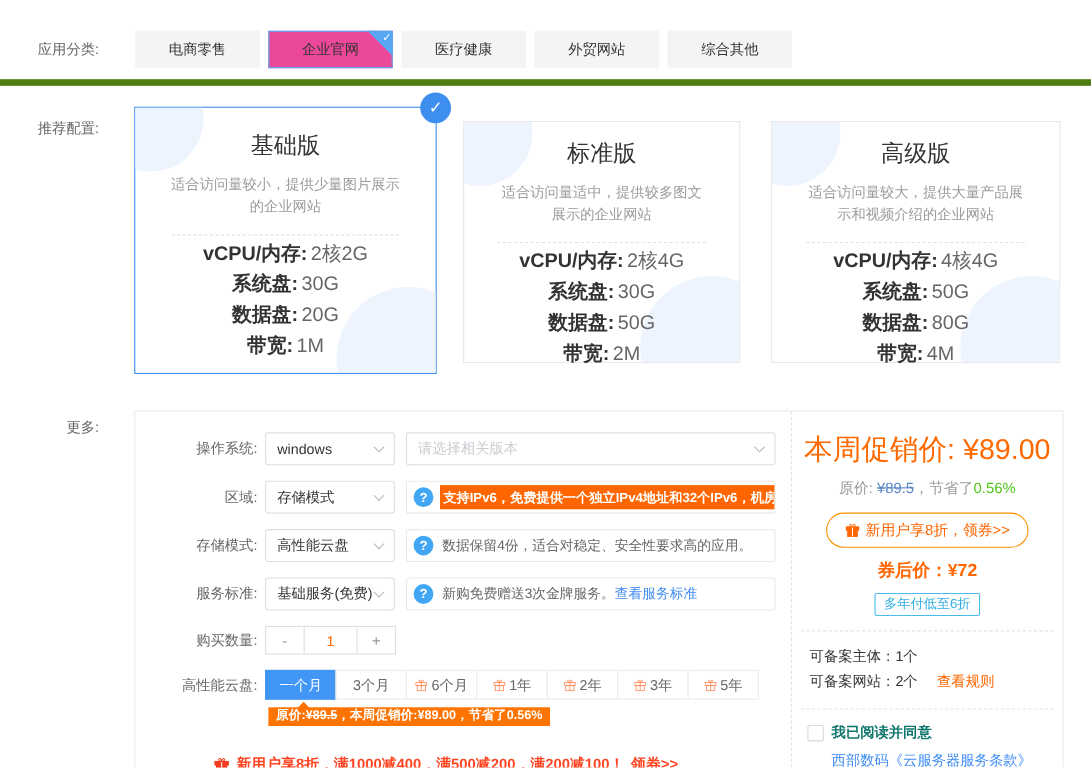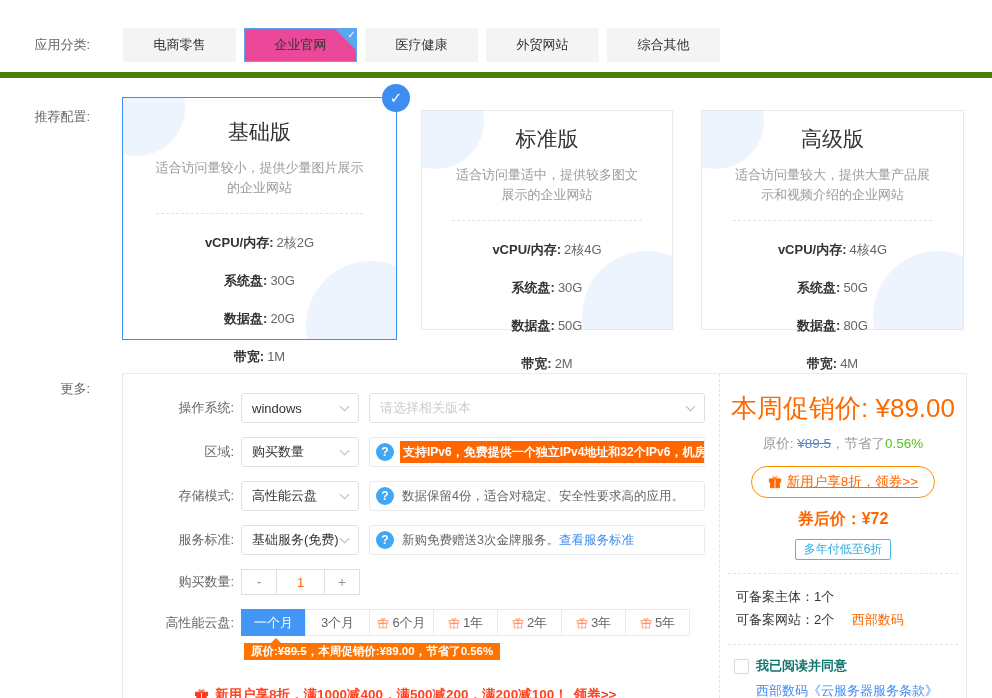--- a/index.html
+++ b/index.html
@@ -30,21 +30,21 @@
   .blob-tl { width:96px; height:96px; top:-38px; left:-34px; }
   .blob-br { width:130px; height:130px; bottom:-52px; right:-40px; }
   .card-0 { width:275px; height:243px; border:1.5px solid #3e8ef0; padding-top:20px; }
   .card-1, .card-2 { margin-top:13px; padding-top:14px; height:220px; }
   .card-1 { width:252px; margin-left:24px; }
   .card-2 { width:263px; margin-left:28px; }
   .card-inner { position:relative; }
   .plan-name { font-size:21px; color:#333; }
   .plan-desc { font-size:13px; color:#9b9b9b; line-height:20px; padding:0 30px; margin-top:12px; }
   .card-divider { border:0; border-top:1px dashed #e3e3e3; width:76%; margin:15px auto 4px; }
-  .spec-line { margin-top:20px; font-size:13px; }
+  .spec-line { margin-top:4px; font-size:18px; }
   .spec-k { font-weight:bold; color:#333; }
   .spec-v { color:#666; margin-left:3px; }
   .card-check { position:absolute; top:-14px; right:-14px; width:28px; height:28px; border-radius:50%;
                 background:#3e8ef0; color:#fff; font-size:15px; display:flex; align-items:center; justify-content:center; }
 
   
   .sec-more { margin-top:33px; }
   .sec-more .sec-label { margin-top:7px; }
   .config-box { margin-left:32px; width:845px; height:336px; border:1px solid #ececec; display:flex;padding-left:28px; }
   .form-col { width:568px; padding-top:19px; }
@@ -91,21 +91,21 @@
   .promo-line .gift { color:#f43b1e; }
   .promo-link { color:#ff4422; cursor:pointer; }
 
   
   .price-col { flex:1; border-left:1px dashed #e3e3e3; padding-top:17px; text-align:center; }
   .big-price { font-size:26px; color:#ff6a00; white-space:nowrap; }
   .orig-line { margin-top:9px; font-size:13.5px; color:#999; }
   .orig-price { color:#5b87c5; text-decoration:line-through; }
   .save-pct { color:#52c41a; }
   .coupon-pill { display:inline-flex; align-items:center; gap:5px; margin-top:13px; border:1px solid #ff9100;
-                 border-radius:16px; padding:6px 16px; color:#f60; font-size:13.5px; cursor:pointer; background:#fff;text-decoration:underline; }
+                 border-radius:16px; padding:6px 16px; color:#f60; font-size:13.5px; cursor:pointer; background:#fff; }
   .coupon-pill .gift { color:#f60; }
   .after-coupon { margin-top:11px; font-size:16px; font-weight:bold; color:#f60; }
   .multi-year { display:inline-block; margin-top:9px; border:1px solid #49bbe8; color:#31aedd; font-size:12px;
                 padding:1px 8px; border-radius:2px; background:#fdfeff; }
   .dash-hr { border:0; border-top:1px dashed #e3e3e3; margin:13px 8px 0 8px; }
   .record-rows { text-align:left; padding-left:16px; margin-top:11px; font-size:13px; color:#333; line-height:23px; }
   .rules-link { color:#f60; margin-left:14px; cursor:pointer; }
   .agree-row { display:flex; align-items:center; text-align:left; padding-left:14px; margin-top:12px; }
   .checkbox { width:15px; height:15px; border:1px solid #d9d9d9; border-radius:2px; background:#fff; cursor:pointer; flex:none; }
   .agree-text { margin-left:7px; font-size:13px; color:#0f766e;font-weight:bold; }
@@ -242,21 +242,21 @@
           </div>
           <div class="select select-lg">
             <span class="placeholder">请选择相关版本</span>
             <span class="chev"></span>
           </div>
         </div>
 
         <div class="frow">
           <div class="frow-label">区域:</div>
           <div class="select select-sm">
-            <span>购买数量</span>
+            <span>存储模式</span>
             <span class="chev"></span>
           </div>
           <div class="help-box">
             <span class="qmark">
                 <span>?</span>
               </span>
             <span class="tip-orange">支持IPv6，免费提供一个独立IPv4地址和32个IPv6，机房详情&gt;&gt;</span>
           </div>
         </div>
 
@@ -412,21 +412,21 @@
         <div>
           <span class="multi-year">多年付低至6折</span>
         </div>
         <hr class="dash-hr">
         <div class="record-rows">
           <div>
             <span>可备案主体：</span><span>1个</span>
           </div>
           <div>
             <span>可备案网站：</span><span>2个</span>
-            <span class="rules-link">西部数码</span>
+            <span class="rules-link">查看规则</span>
           </div>
         </div>
         <hr class="dash-hr">
         <div class="agree-row">
           <span class="checkbox"></span>
           <span class="agree-text">我已阅读并同意</span>
         </div>
         <div class="terms-line">西部数码《云服务器服务条款》</div>
         <div class="btn-row">
           <button class="btn-buy">立即购买</button>

